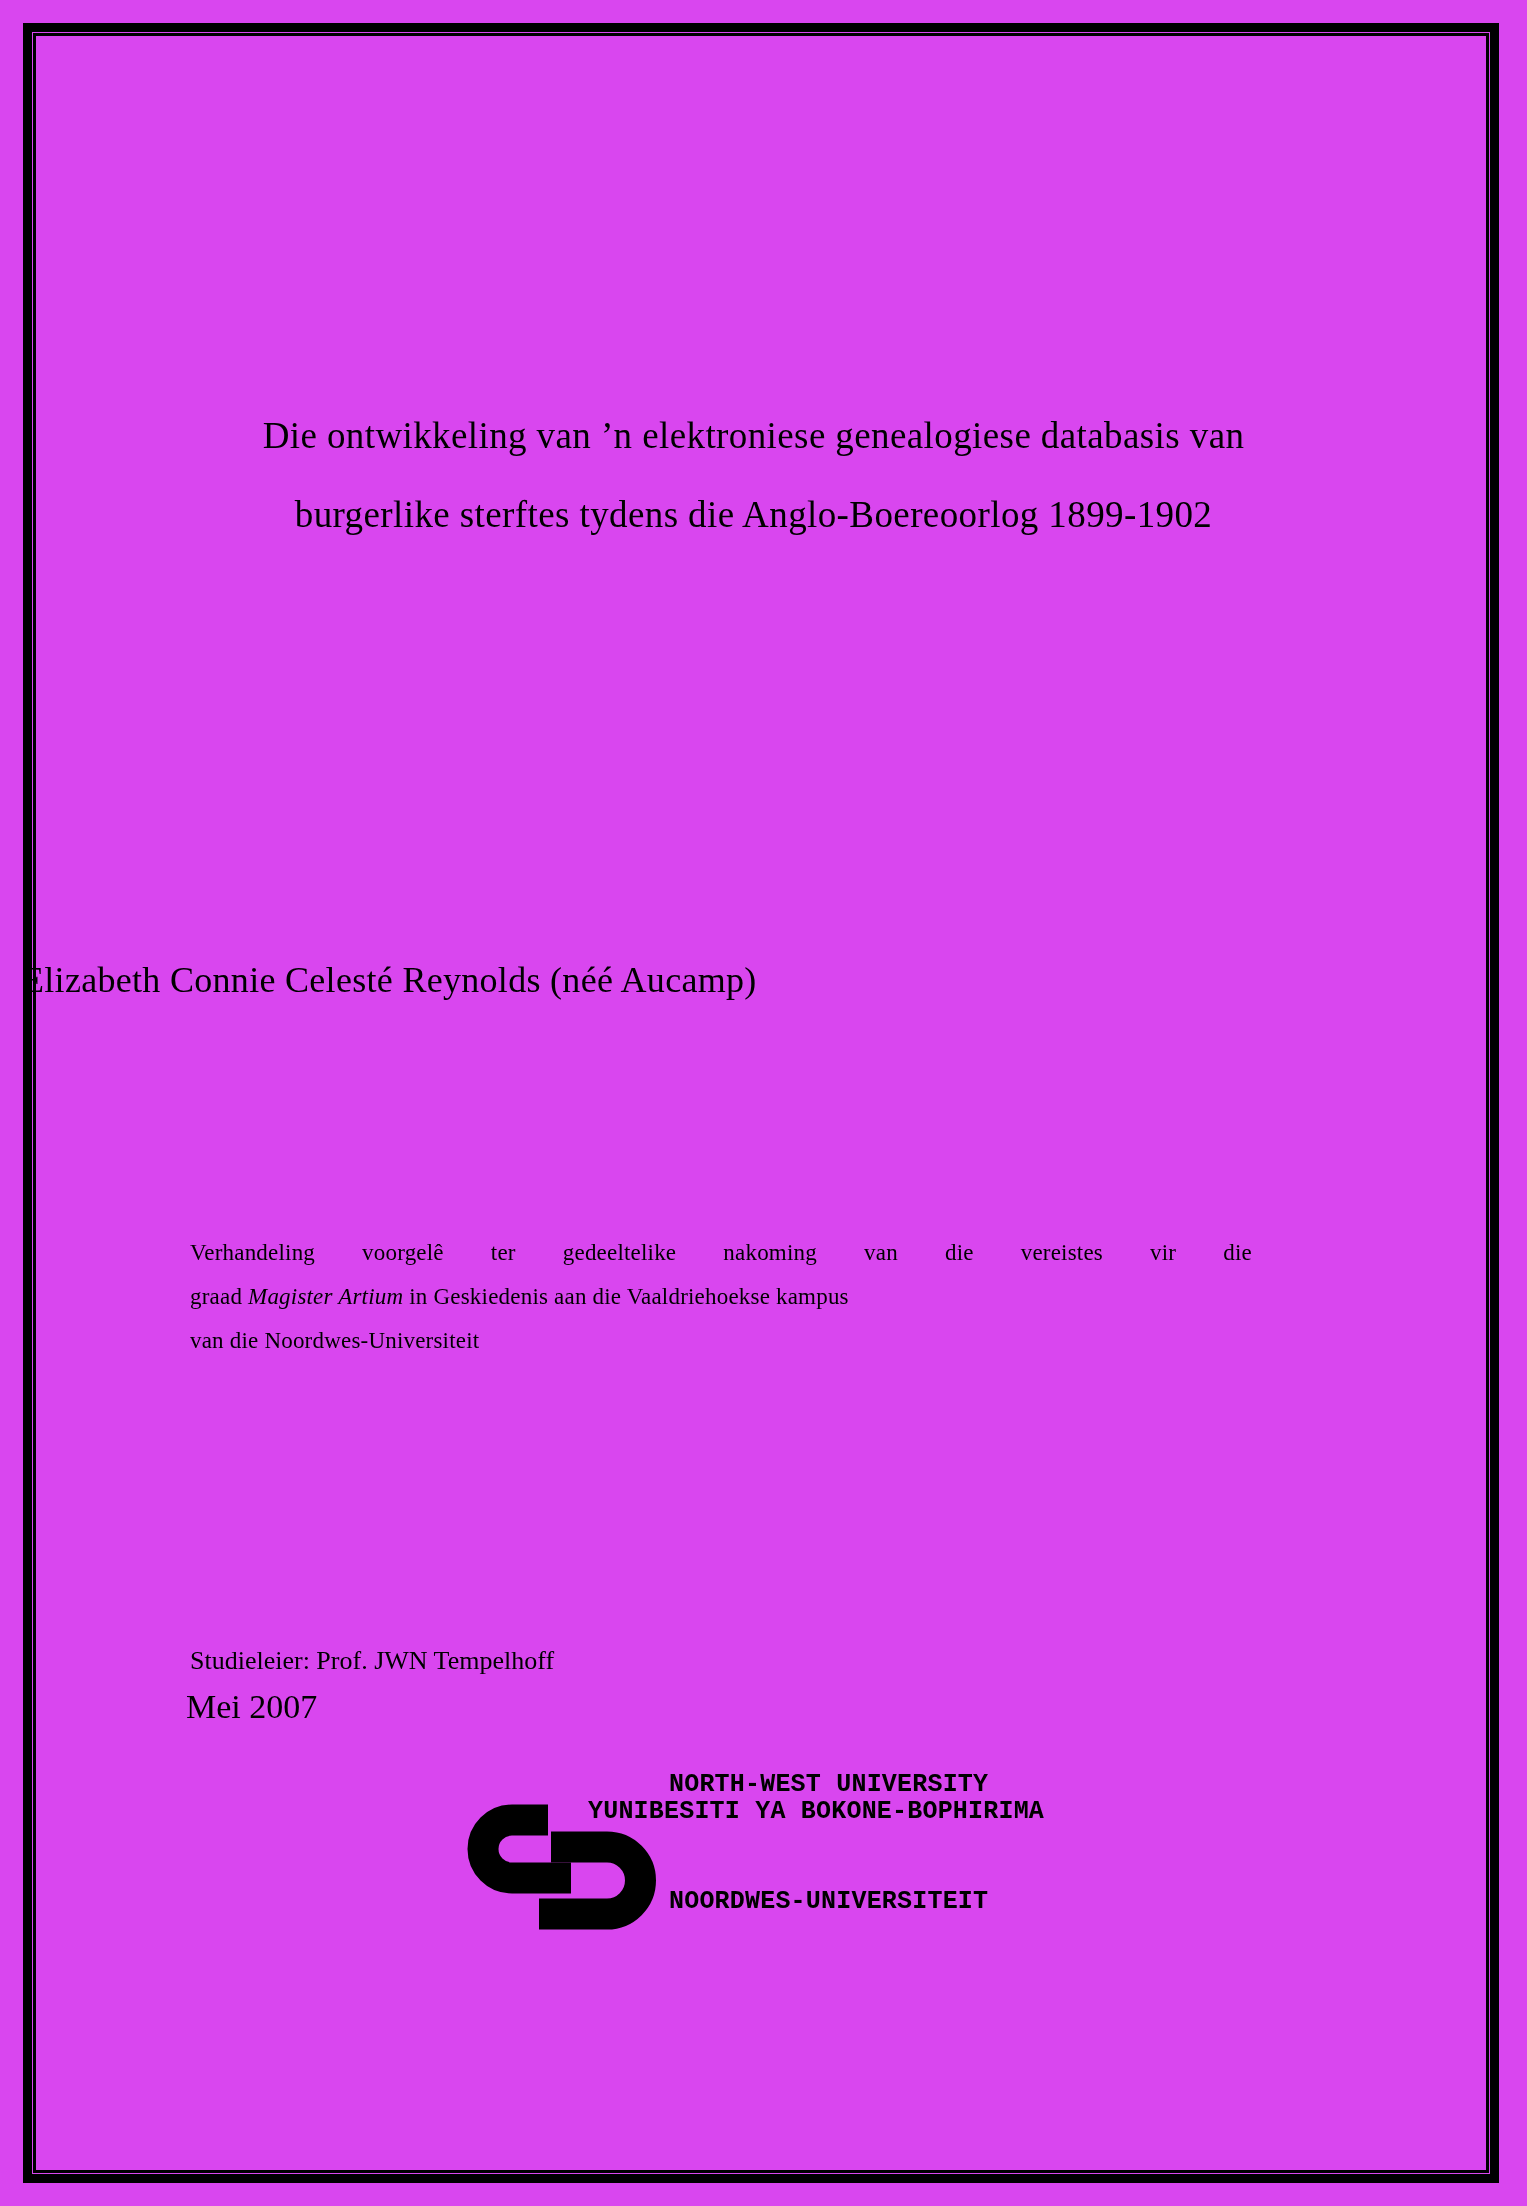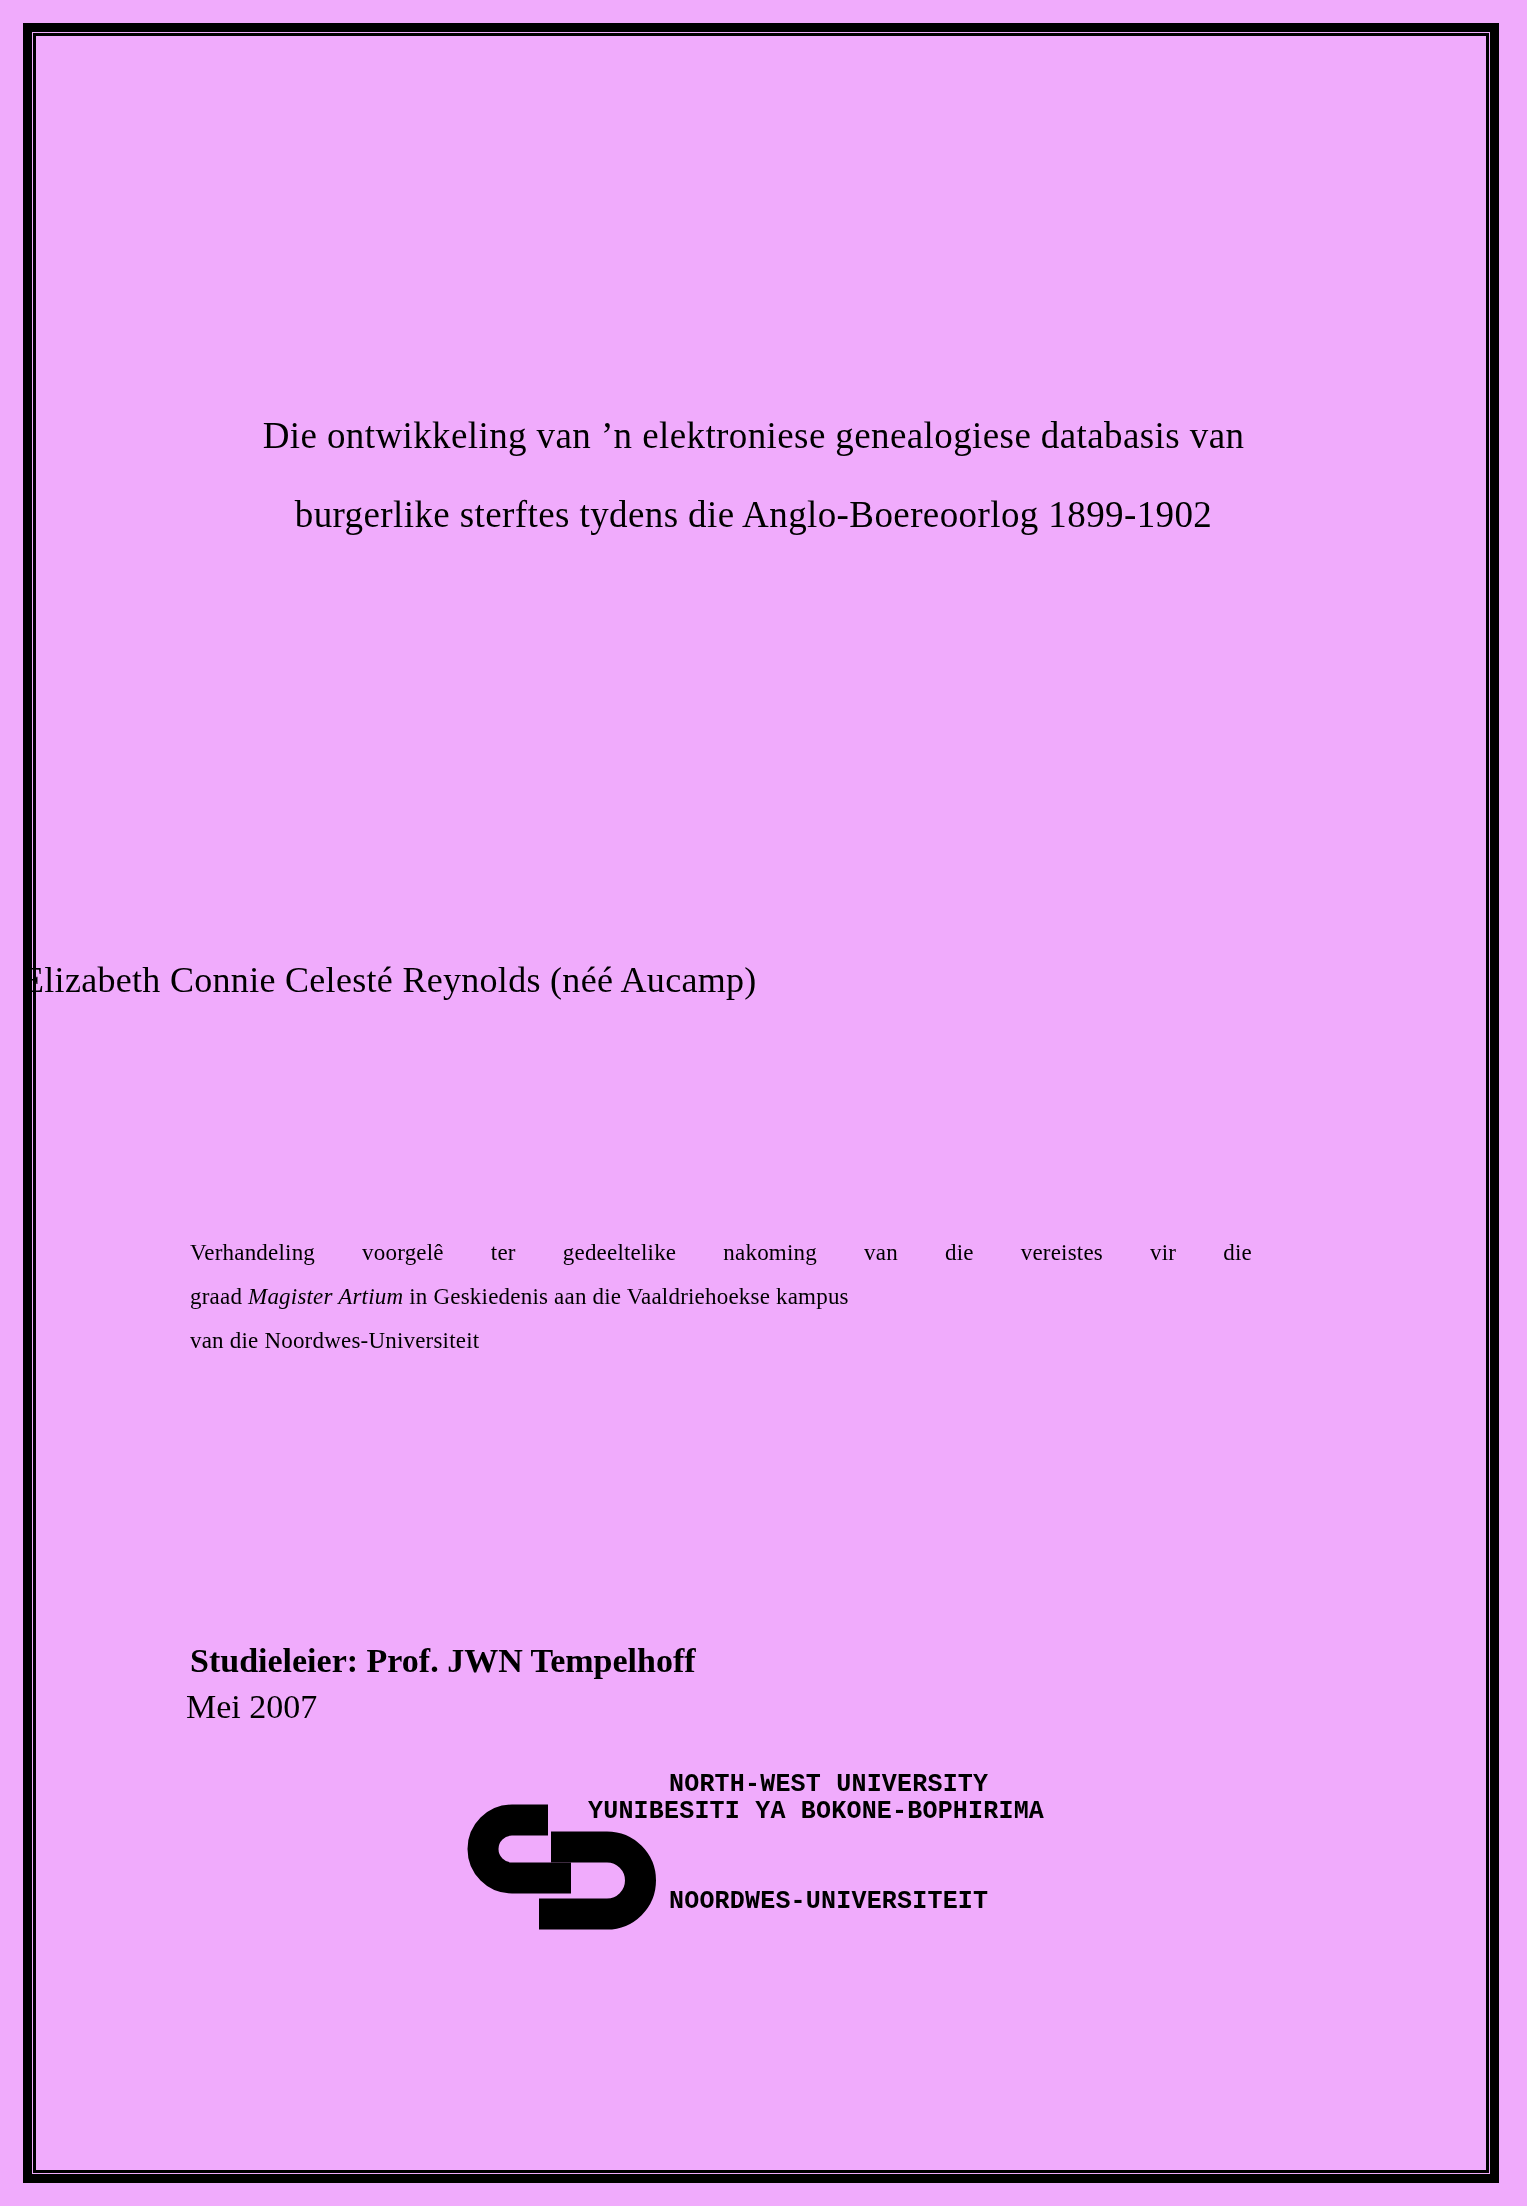--- a/index.html
+++ b/index.html
@@ -5,21 +5,21 @@
   * { box-sizing: border-box; }
   html, body { margin: 0; padding: 0; }
   body {
     width: 1527px; height: 2206px;
     position: relative;
     background: #ffffff;
     color: #000;
     font-family: "Liberation Serif", serif;
     overflow: hidden;
   }
-  .scan-page { position: absolute; inset: 0; background: #f0abfc; }
+  .scan-page { position: absolute; inset: 0; background: #d946ef; }
 
   
   .frame-outer {
     position: absolute; left: 23px; top: 23px;
     width: 1476px; height: 2160px;
     border: 9px solid #000;
   }
   .frame-inner {
     position: absolute; inset: 1px;
     border: 3px solid #000;
@@ -45,21 +45,21 @@
   .statement {
     position: absolute; left: 190px; width: 1062px; top: 1231px;
     font-size: 23px; line-height: 44px;
     letter-spacing: 0.2px;
   }
   .statement .line { display: block; }
   .statement .line.justified { text-align: justify; text-align-last: justify; }
   .statement .em { font-style: italic; }
   .supervisor {
     position: absolute; left: 190px; top: 1642px;
-    font-size: 34px; line-height: 38px; font-weight: bold;
+    font-size: 26px; line-height: 38px;
   }
   .date-line {
     position: absolute; left: 186px; top: 1688px;
     font-size: 34px; line-height: 38px;
   }
 
   .logo-mark {
     position: absolute; left: 457px; top: 1801px;
     width: 205px; height: 132px;
   }

